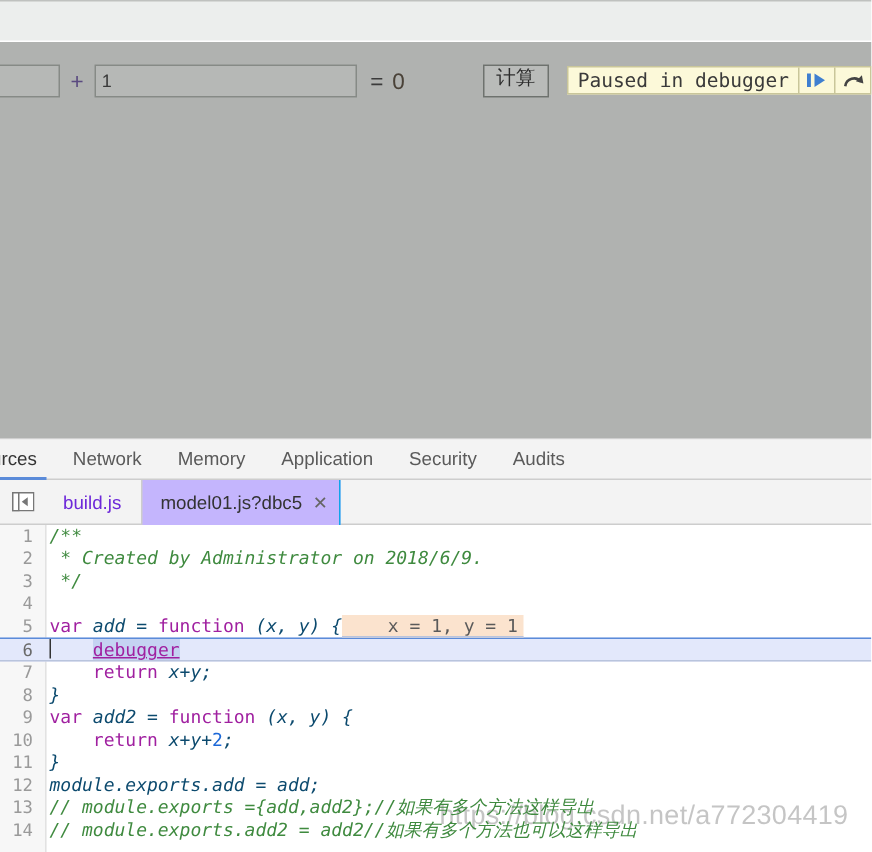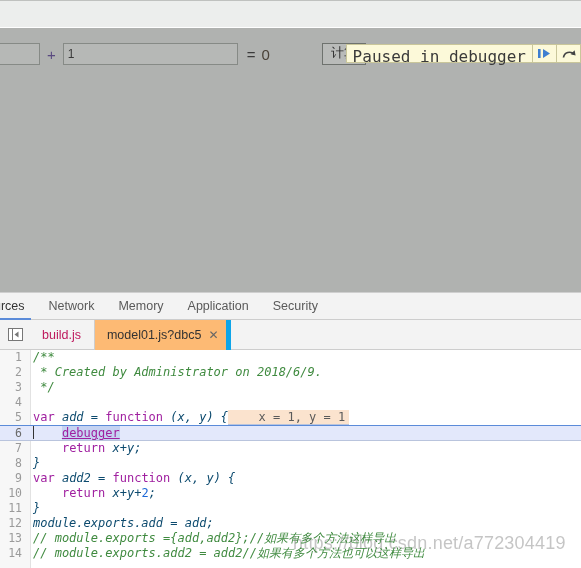--- a/index.html
+++ b/index.html
@@ -65,21 +65,21 @@
   .paused-bar {
     position: absolute; right: 0px; top: 44px;
     display: flex; align-items: stretch;
     height: 19px;
     background: #fcf9d9;
     border: 1px solid #c9c69a;
     box-sizing: border-box;
   }
   .paused-text {
     font-family: "DejaVu Sans Mono", monospace;
-    font-size: 16px; color: #3a3a3a;
+    font-size: 13px; color: #3a3a3a;
     padding: 2px 6px 0 6px;
     white-space: nowrap;
     letter-spacing: 0px;
   }
   .paused-btn {
     width: 23px;
     border-left: 1px solid #c9c69a;
     display: flex; align-items: center; justify-content: center;
     cursor: default;
   }
@@ -124,30 +124,30 @@
   }
   .panel-toggle {
     width: 30px;
     display: flex; align-items: center; justify-content: center;
     cursor: default;
   }
   .panel-toggle svg { display: block; }
   .file-tab {
     display: flex; align-items: center;
     padding: 0 12px;
-    font-size: 12.5px; color: #be185d;
+    font-size: 12.5px; color: #6d28d9;
     border-right: 1px solid transparent;
     white-space: nowrap;
     cursor: default;
   }
   .file-tab.active {
-    background: #fdba74;
+    background: #c4b5fd;
     color: #333;
     border-left: 1px solid #cdcdcd;
-    border-right: 5px solid #0ea5e9;
+    border-right: 1px solid #0ea5e9;
     margin-bottom: -1px;
     padding-right: 7px;
   }
   .tab-close {
     margin-left: 7px; font-size: 12px; color: #666;
     cursor: default; line-height: 1;
   }
 
   
   .editor {
@@ -266,20 +266,23 @@
         <span>Network</span>
       </div>
       <div class="dt-tab">
         <span>Memory</span>
       </div>
       <div class="dt-tab">
         <span>Application</span>
       </div>
       <div class="dt-tab">
         <span>Security</span>
+      </div>
+      <div class="dt-tab">
+        <span>Audits</span>
       </div>
     </div>
 
     <div class="file-strip">
       <div class="panel-toggle">
         <svg width="15" height="13" viewBox="0 0 15 13">
           <rect x="0.5" y="0.5" width="14" height="12" fill="#fff" stroke="#777"></rect>
           <rect x="0.5" y="0.5" width="4" height="12" fill="#fff" stroke="#777"></rect>
           <polygon points="10.5,3.5 10.5,9.5 6.5,6.5" fill="#777"></polygon>
         </svg>

